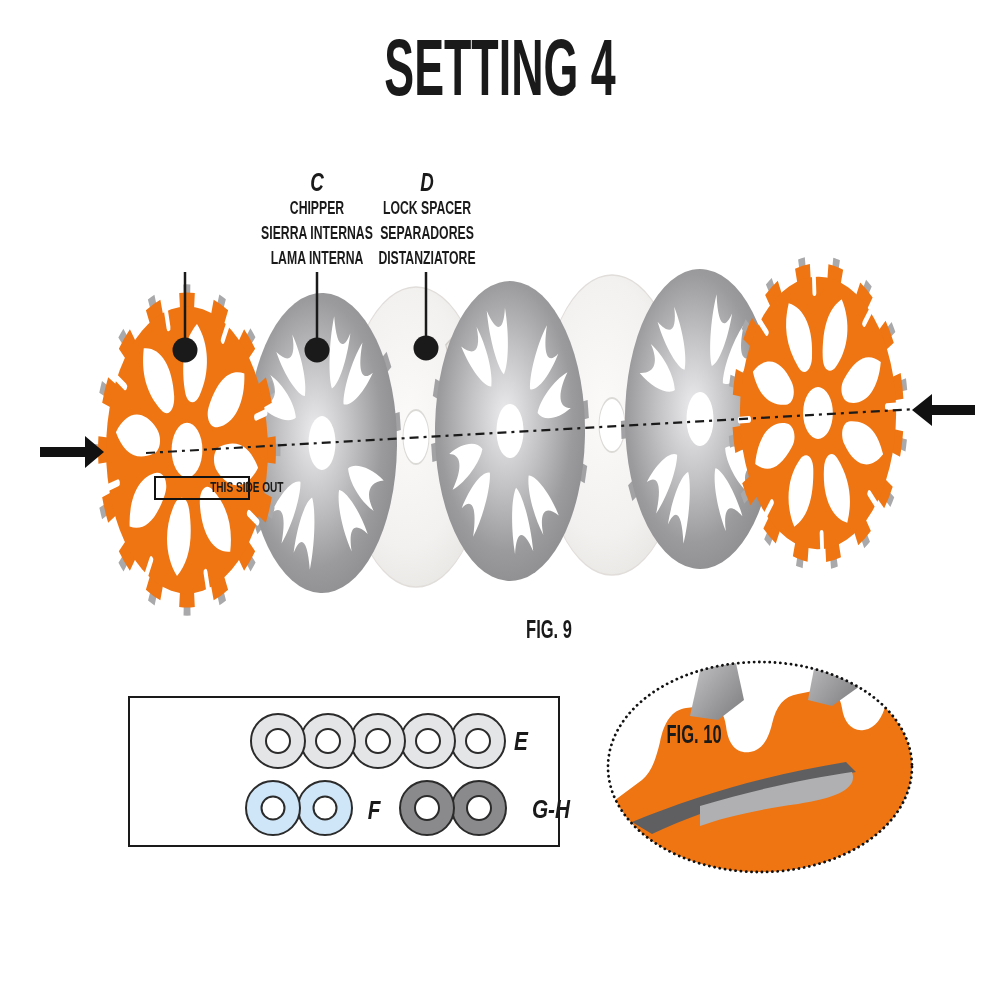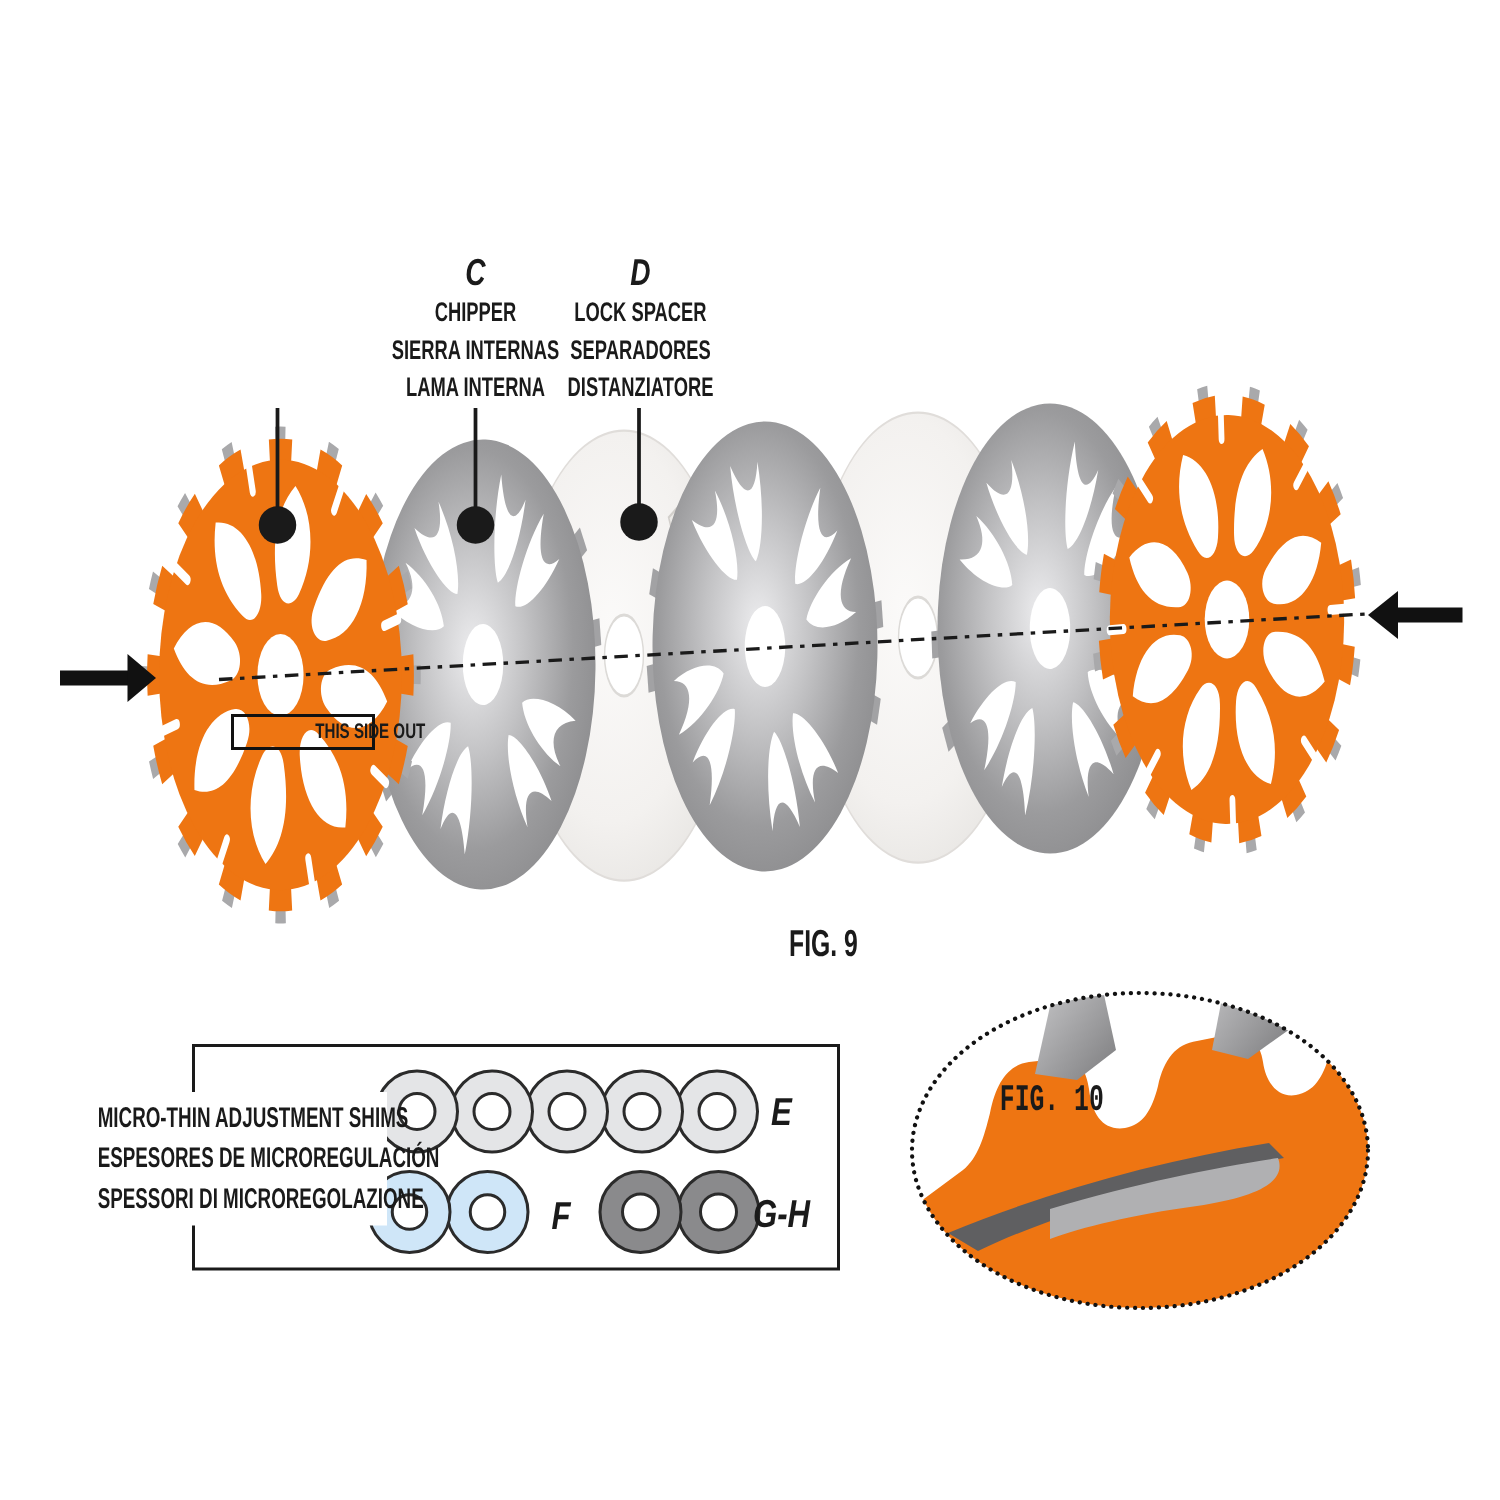--- a/index.html
+++ b/index.html
@@ -19,37 +19,40 @@
   .callout .letter{font-style:italic;font-weight:bold;font-size:25px;line-height:28px;--sx:.75;}
   .callout .cline{font-weight:bold;font-size:18px;line-height:25px;--sx:.68;}
   .art{position:absolute;left:0;top:0;width:1000px;height:1000px;z-index:1;}
   .overlay{position:absolute;z-index:2;padding-left:48px;}
   .tso{left:154px;top:476px;width:96px;height:24px;border:2.5px solid #111;
        text-align:center;font-weight:bold;font-size:14px;line-height:19px;}
   .tso .cx{--sx:.72;}
   .figcap{font-weight:bold;font-size:25px;line-height:26px;text-align:center;}
   .figcap .cx{--sx:.66;}
   .fig9{left:450px;top:616px;width:150px;}
-  .fig10cap{left:608px;top:721px;width:110px;font-family:Liberation Mono, monospace;}
+  .fig10cap{left:608px;top:721px;width:110px;}
   .shimbox{left:128px;top:696px;width:432px;height:151px;border:2px solid var(--ink);z-index:0;position:absolute;}
   .shimhead{left:24px;top:728px;width:234px;background:#fff;padding:4px 2px;
             text-align:center;font-weight:bold;font-size:19px;line-height:27px;}
   .shimhead .cx{--sx:.66;}
   .shimlabel{position:absolute;z-index:2;font-style:italic;font-weight:bold;font-size:26px;
              line-height:28px;text-align:center;width:70px;}
   .shimlabel .cx{--sx:.8;}
   .f-orange{fill:var(--orange);}
   .f-e{fill:var(--shim_light);} .f-f{fill:var(--shim_blue);} .f-gh{fill:var(--shim_dark);}
   .shim-ring{stroke:#2b2b2b;stroke-width:2;}
 </style>
 </head>
 <body>
 
 <div class="page">
 
+  <div class="title">
+    <span class="cx">SETTING 4</span>
+  </div>
 
   <div class="callout" style="left:217px">
     <span class="cx letter">C</span>
     <span class="cx cline">CHIPPER</span>
     <span class="cx cline">SIERRA INTERNAS</span>
     <span class="cx cline">LAMA INTERNA</span>
   </div>
   <div class="callout" style="left:327px">
     <span class="cx letter">D</span>
     <span class="cx cline">LOCK SPACER</span>
@@ -235,33 +238,28 @@
   </svg>
 
   <div class="overlay tso">
     <span class="cx">THIS SIDE OUT</span>
   </div>
 
   <div class="overlay figcap fig9">
     <span class="cx">FIG. 9</span>
   </div>
 
-  <div class="overlay shimhead">
-    <span class="cx">MICRO-THIN ADJUSTMENT SHIMS</span>
-    <span class="cx">ESPESORES DE MICROREGULACIÓN</span>
-    <span class="cx">SPESSORI DI MICROREGOLAZIONE</span>
-  </div>
 
   <div class="shimlabel" style="left:486px;top:727px">
     <span class="cx">E</span>
   </div>
   <div class="shimlabel" style="left:339px;top:796px">
     <span class="cx">F</span>
   </div>
-  <div class="shimlabel" style="left:486px;top:795px">
+  <div class="shimlabel" style="left:516px;top:795px">
     <span class="cx">G-H</span>
   </div>
 
   <div class="overlay figcap fig10cap">
     <span class="cx">FIG. 10</span>
   </div>
 
 </div>
 
 </body></html>

